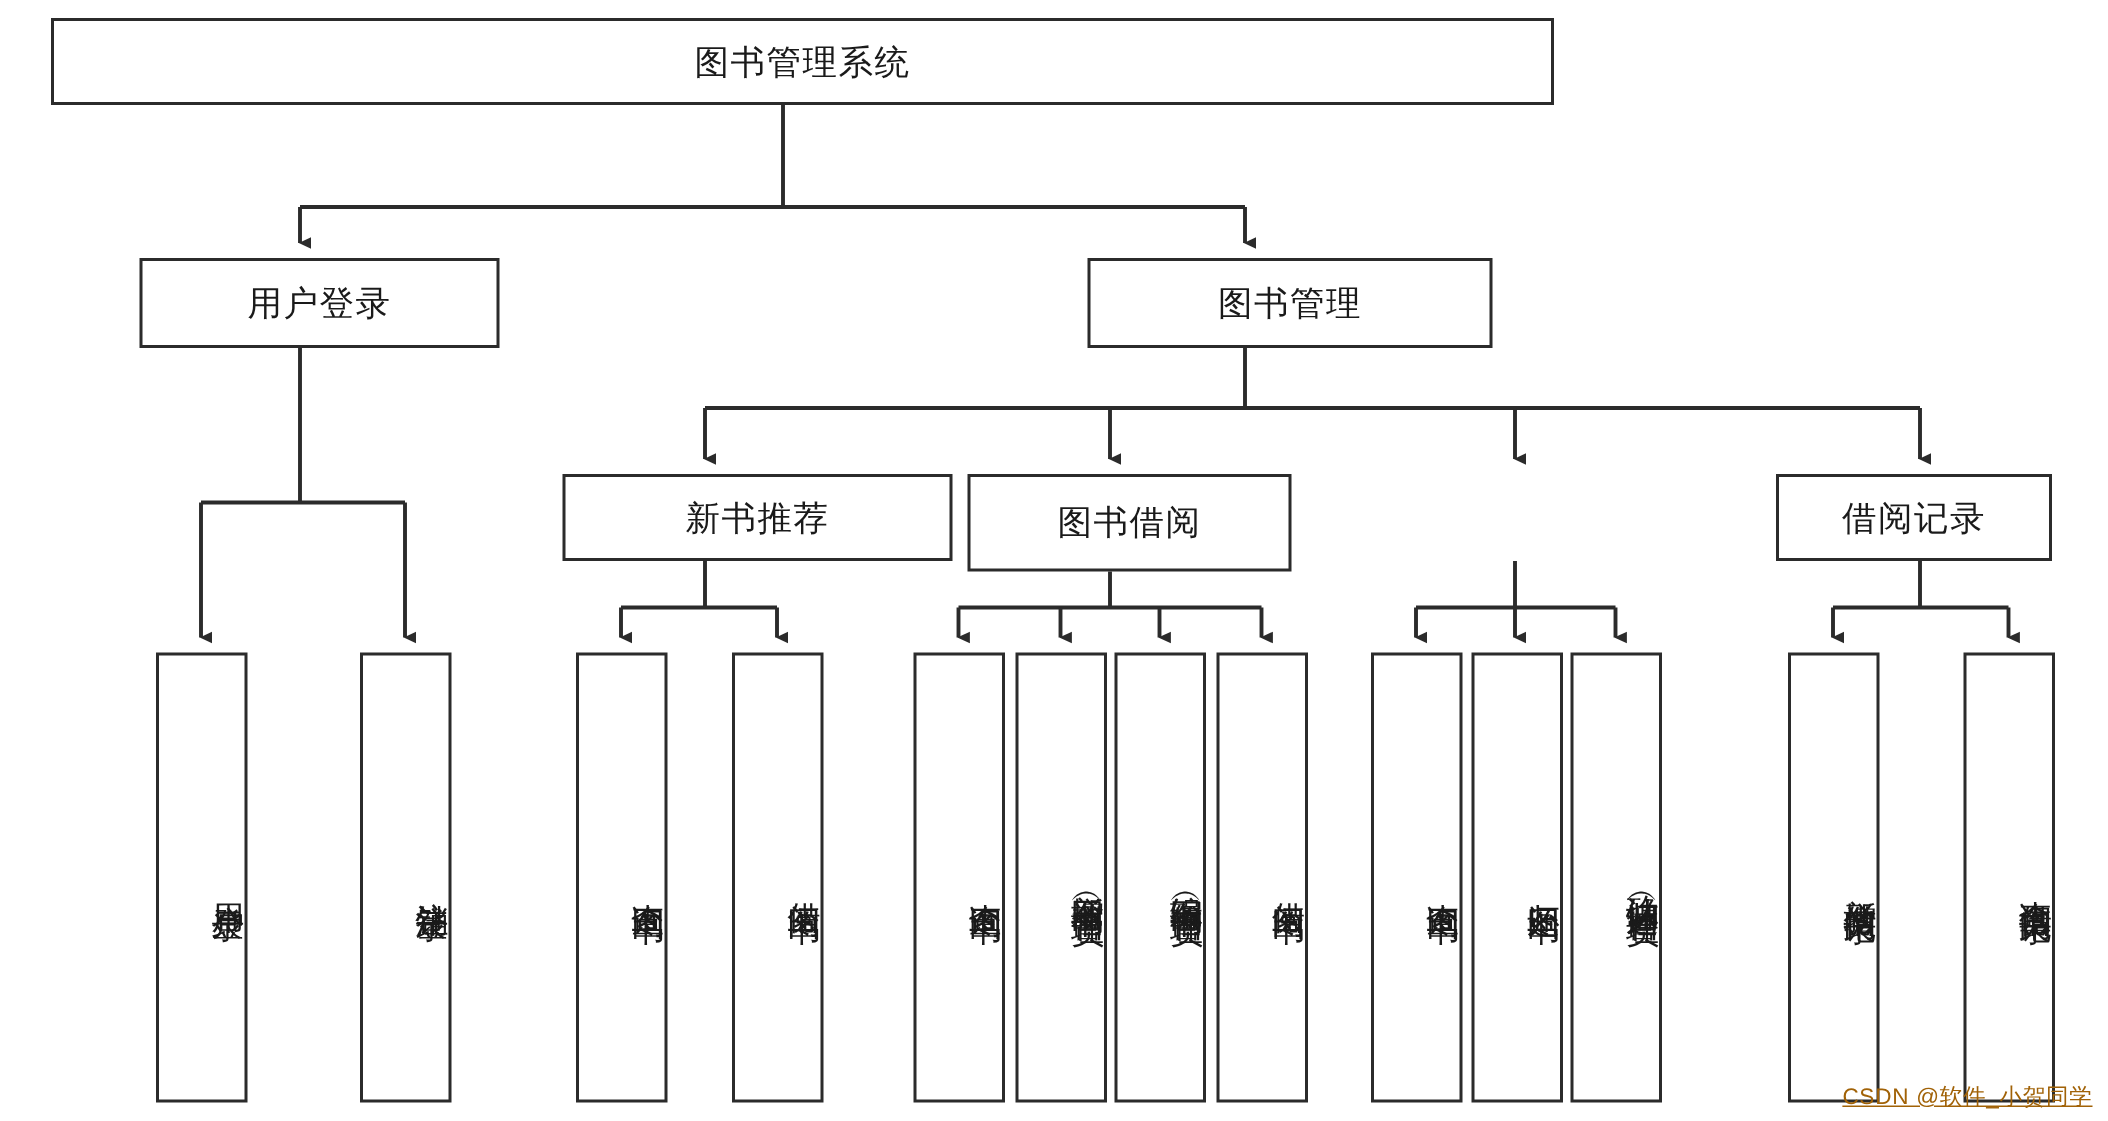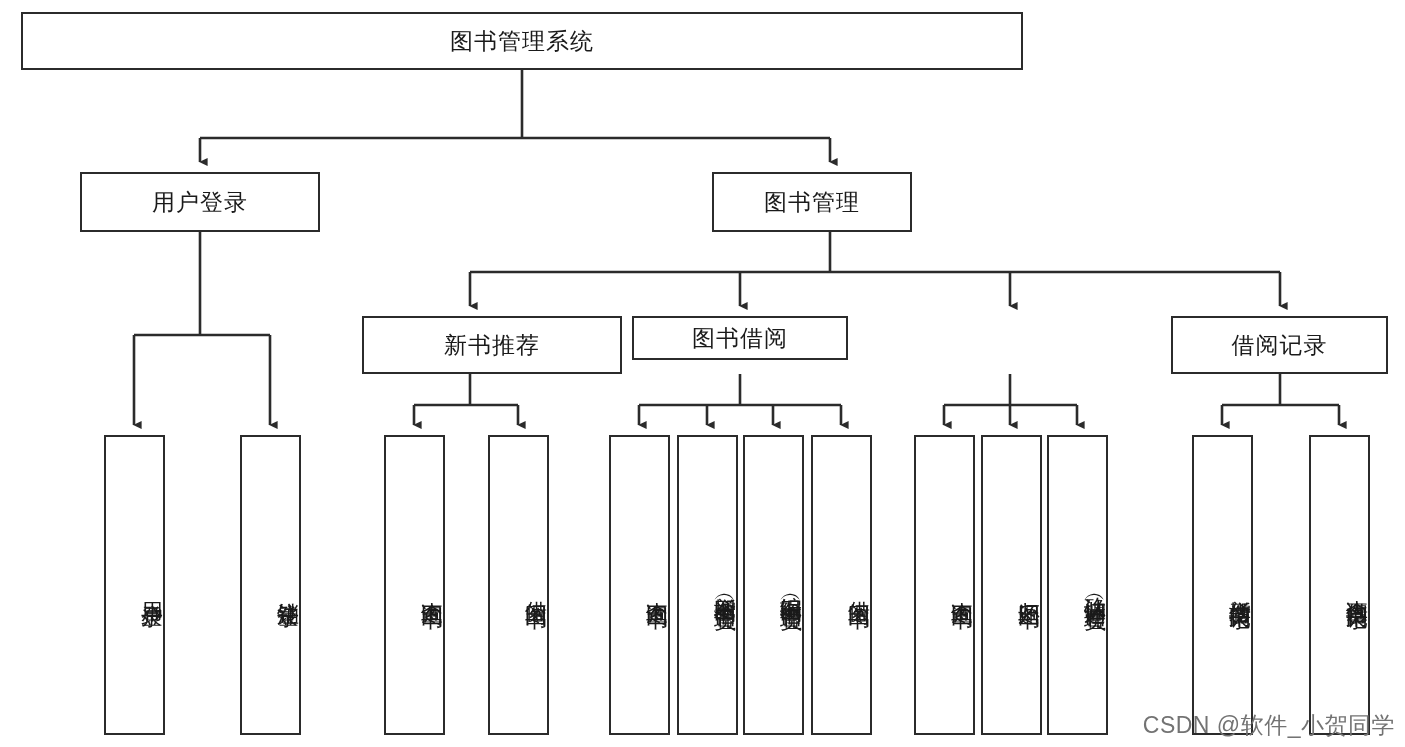--- a/index.html
+++ b/index.html
@@ -16,20 +16,21 @@
     background:#ffffff;
     box-sizing:border-box;
     display:flex;
     align-items:center;
     justify-content:center;
     color:#1a1a1a;
   }
   .node.horiz{
     font-size:23px;
     letter-spacing:1px;
+    margin-left:13px;
   }
   .node.vert{
     writing-mode:vertical-rl;
     text-orientation:upright;
     font-size:22px;
     letter-spacing:2px;
     align-items:flex-start;
     justify-content:center;
     padding-top:6px;
     line-height:1.0;
@@ -38,24 +39,25 @@
     writing-mode:vertical-rl;
     text-orientation:upright;
     display:block;
     white-space:nowrap;
   }
   svg.links{position:absolute;left:0;top:0;width:1405px;height:747px;pointer-events:none;}
   .watermark{
     position:absolute;
     right:10px;
     bottom:6px;
-    font-size:23px;
-    color:#737373;
+    font-size:15px;
+    color:#a16207;
     letter-spacing:0.5px;
     white-space:nowrap;
+    text-decoration:underline;
   }
 </style>
 </head>
 <body>
 
 <div id="canvas">
 
   <svg class="links" viewBox="0 0 1405 747">
     <defs>
       <marker id="arrow" markerWidth="9" markerHeight="9" refX="4.3" refY="7.6" orient="auto" markerUnits="userSpaceOnUse">
@@ -107,34 +109,34 @@
   </svg>
 
   <div class="node horiz" style="left:21px;top:12px;width:1002px;height:58px;">
     <span class="txt">图书管理系统</span>
   </div>
 
   <div class="node horiz" style="left:80px;top:172px;width:240px;height:60px;">
     <span class="txt">用户登录</span>
   </div>
 
-  <div class="node horiz" style="left:712px;top:172px;width:200px;height:60px;">
+  <div class="node horiz" style="left:712px;top:172px;width:270px;height:60px;">
     <span class="txt">图书管理</span>
   </div>
 
   <div class="node horiz" style="left:362px;top:316px;width:260px;height:58px;">
     <span class="txt">新书推荐</span>
   </div>
 
-  <div class="node horiz" style="left:632px;top:316px;width:216px;height:44px;">
+  <div class="node horiz" style="left:632px;top:316px;width:216px;height:65px;">
     <span class="txt">图书借阅</span>
   </div>
 
 
-  <div class="node horiz" style="left:1171px;top:316px;width:217px;height:58px;">
+  <div class="node horiz" style="left:1171px;top:316px;width:184px;height:58px;">
     <span class="txt">借阅记录</span>
   </div>
 
   <div class="node vert" style="left:104px;top:435px;width:61px;height:300px;">
     <span class="txt">用户登录</span>
   </div>
 
   <div class="node vert" style="left:240px;top:435px;width:61px;height:300px;">
     <span class="txt">注销登录</span>
   </div>

